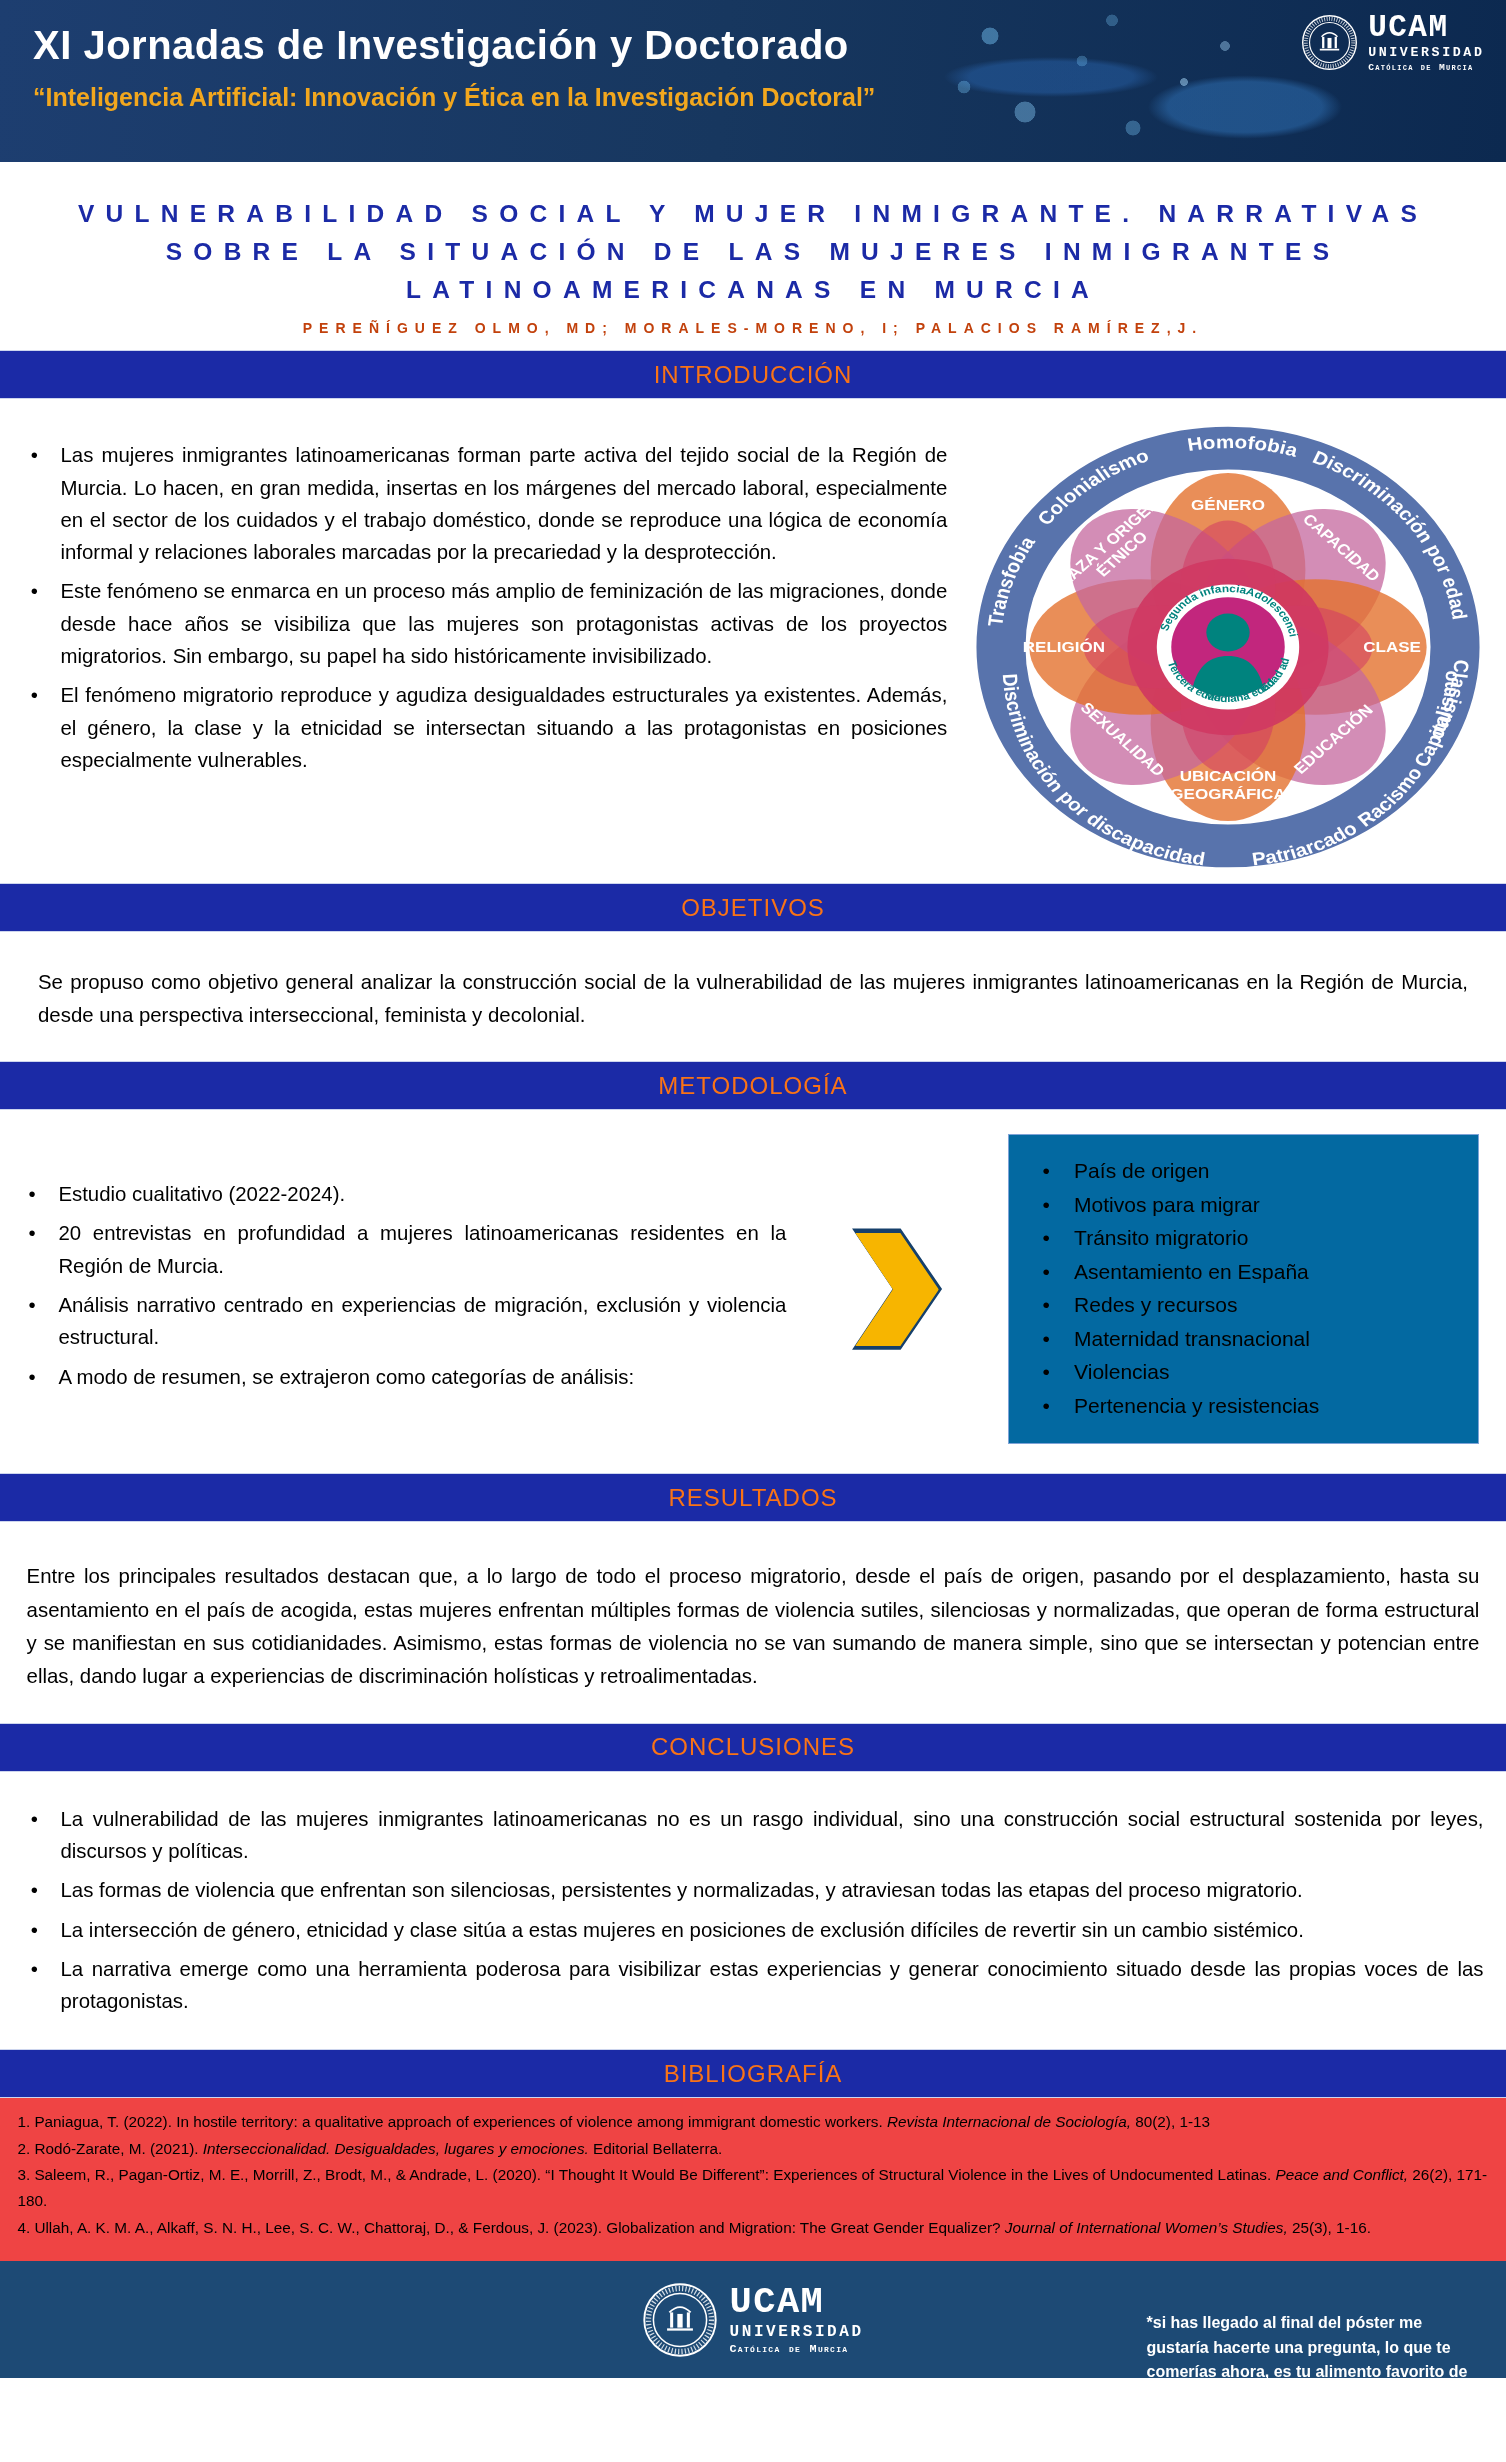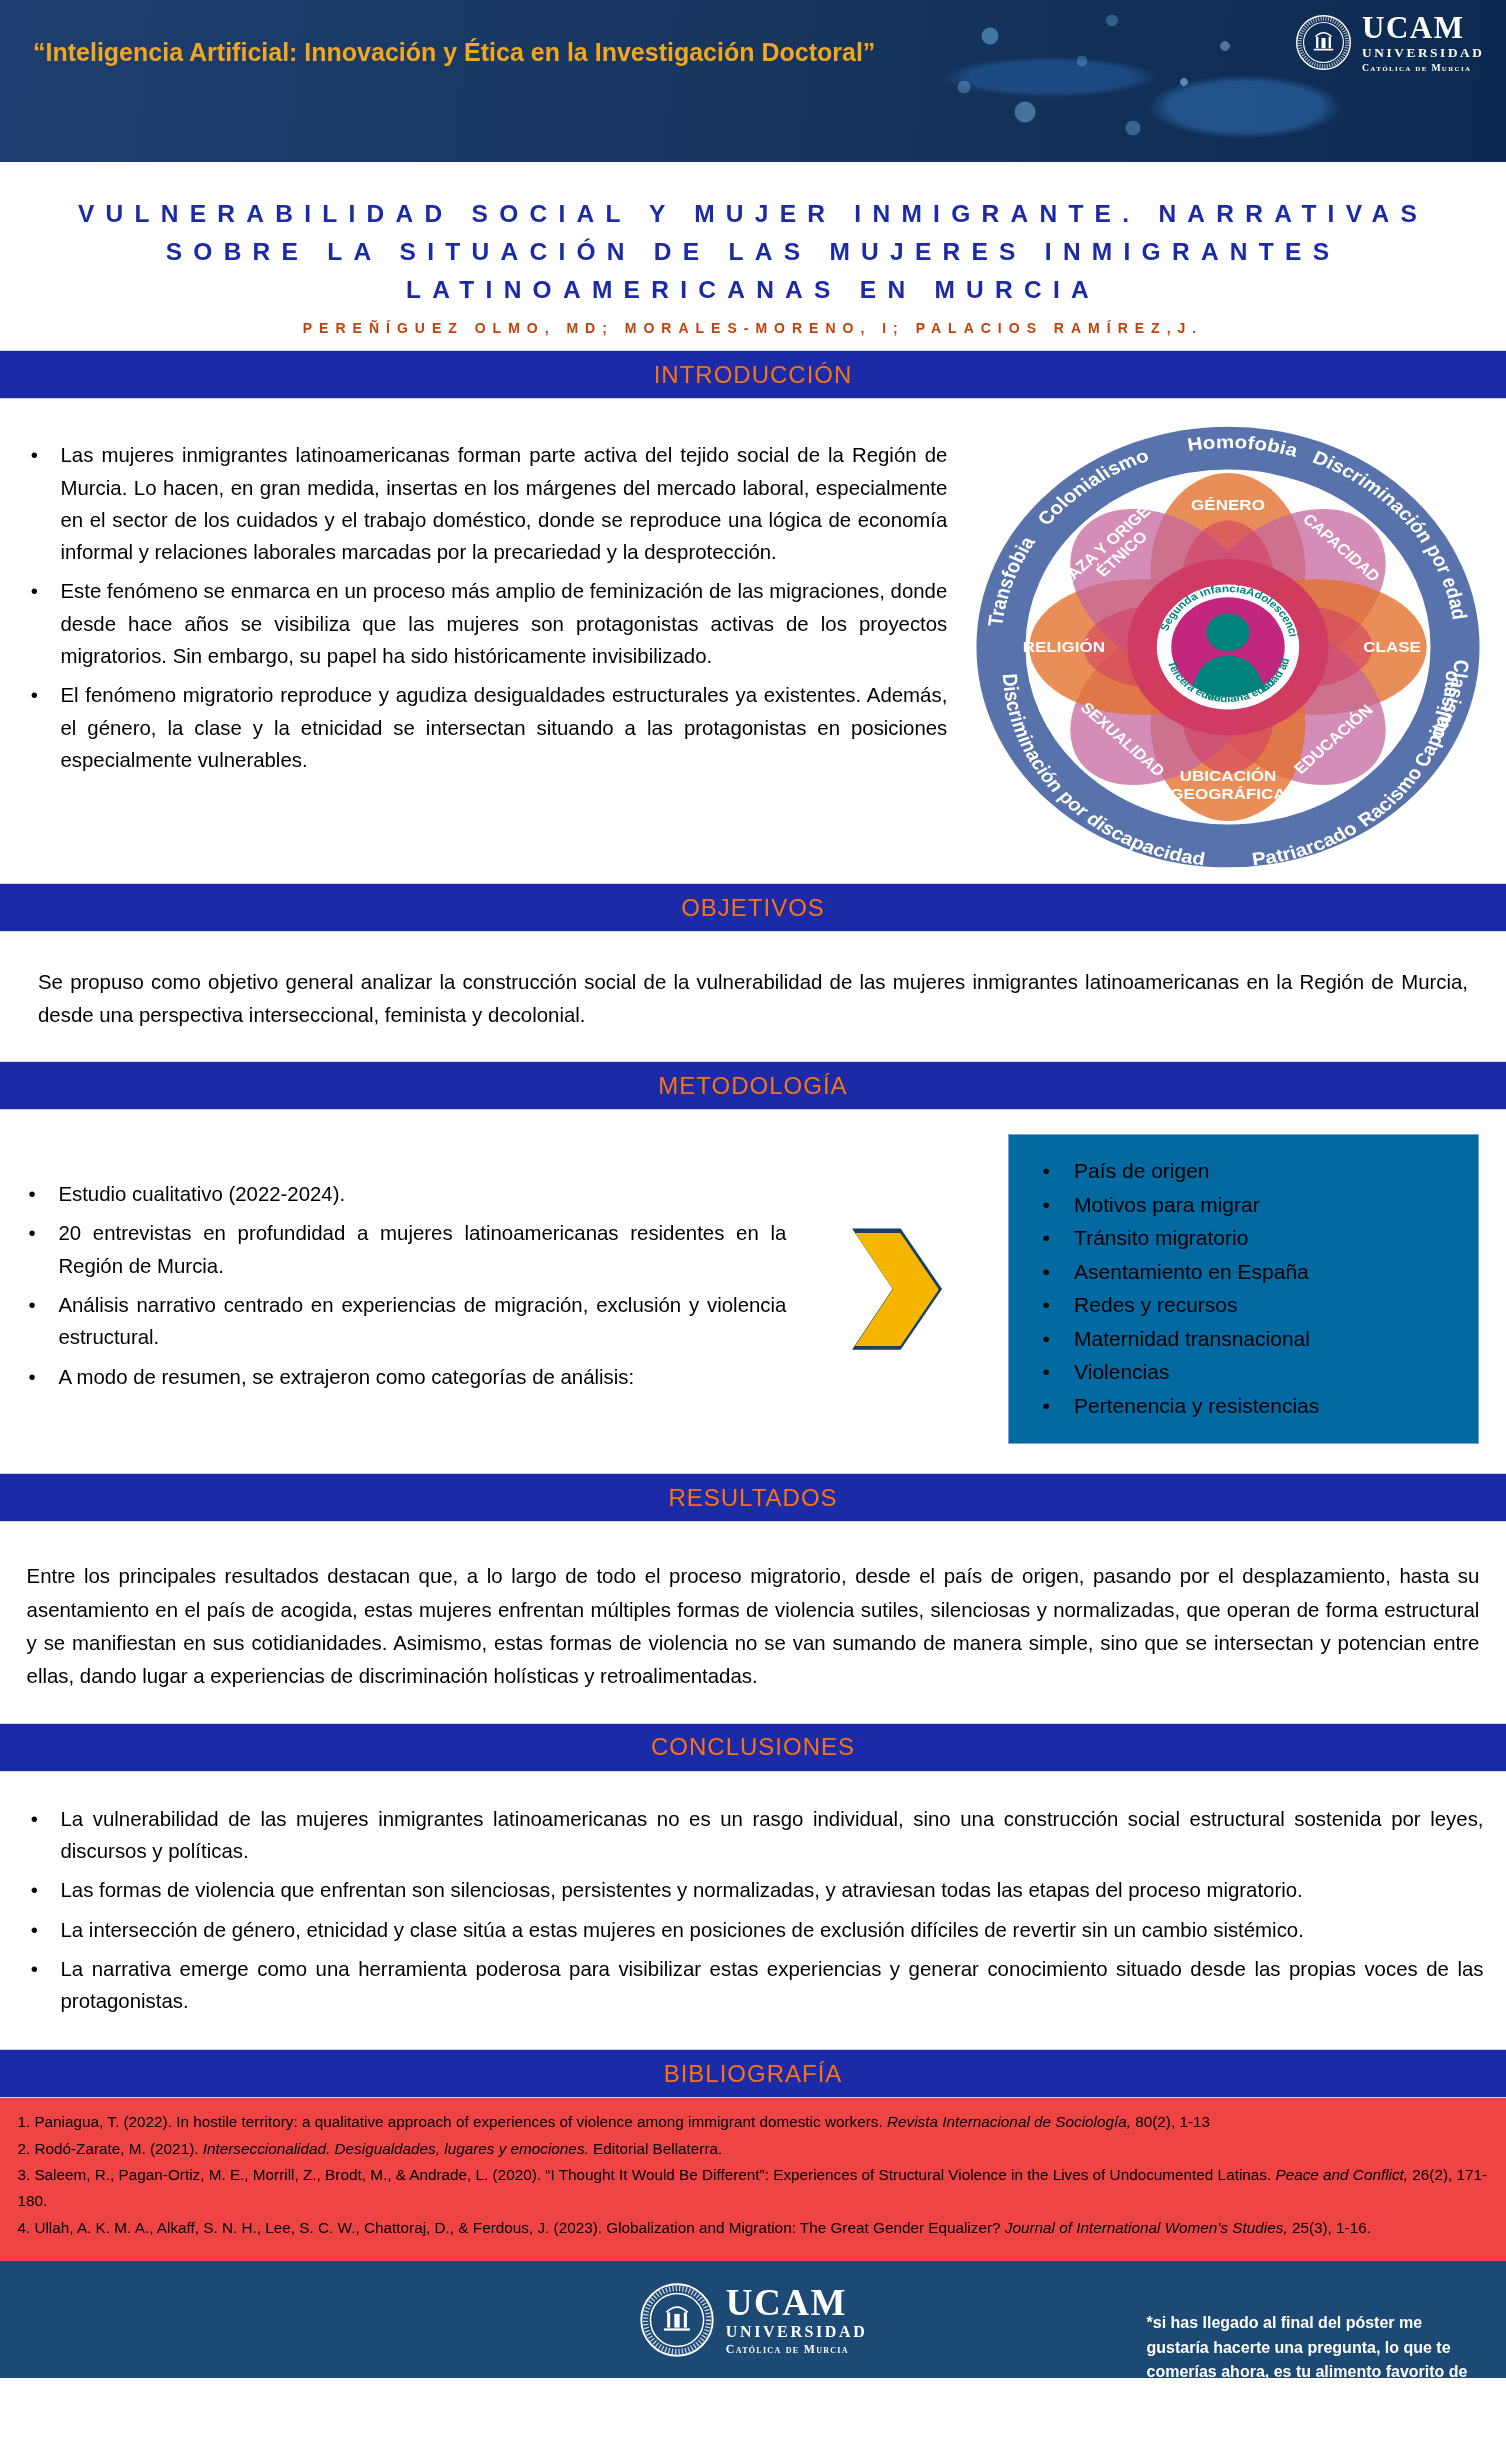--- a/index.html
+++ b/index.html
@@ -19,21 +19,21 @@
       radial-gradient(circle at 307px 46px, rgba(170,220,255,.40) 0 4.6px, rgba(170,220,255,0) 5.1px),
       radial-gradient(ellipse at 327px 107px, rgba(60,140,220,.38) 0 77px, rgba(60,140,220,0) 97px),
       radial-gradient(ellipse at 133px 77px, rgba(45,110,190,.40) 0 82px, rgba(45,110,190,0) 107px);
   }
   .header-titles{position:absolute;left:33px;top:22.5px;z-index:2;}
   .event-title{margin:0;color:#ffffff;font-size:40px;font-weight:bold;letter-spacing:0.5px;}
   .event-subtitle{margin:15.3px 0 0 0;color:#f2a71e;font-size:25px;font-weight:bold;}
   .ucam-logo{position:absolute;top:12.3px;right:21.5px;z-index:3;display:flex;align-items:center;gap:10.2px;color:#fff;}
   .seal{width:57px;height:57px;}
   .footer .seal{width:76px;height:76px;}
-  .ucam-word{font-family:Liberation Serif, serif;font-weight:bold;line-height:1;}
+  .ucam-word{font-family:Liberation Mono, monospace;font-weight:bold;line-height:1;}
   .ucam-word .l1{font-size:31px;letter-spacing:1.5px;}
   .ucam-word .l2{font-size:13.3px;letter-spacing:2.6px;margin-top:3.1px;}
   .ucam-word .l3{font-size:9.7px;letter-spacing:1.3px;margin-top:3.1px;font-variant:small-caps;}
   .footer .ucam-word .l1{font-size:37px;}
   .footer .ucam-word .l2{font-size:16px;}
   .footer .ucam-word .l3{font-size:11.8px;}
 
   
   .title-block{padding:33px 56px 14.3px;text-align:center;}
   .poster-title{color:#1b2aa6;font-weight:bold;font-size:24.5px;letter-spacing:.46em;line-height:1.55;margin:0;}
@@ -88,20 +88,21 @@
   
   .ring-text{font-weight:bold;fill:#ffffff;font-size:40px;}
   .petal-text{font-weight:bold;fill:#ffffff;font-size:33px;text-anchor:middle;}
   .age-text{font-weight:bold;fill:#00837e;font-size:23px;}
 </style>
 </head>
 <body>
 
 <div class="header">
   <div class="header-titles">
+    <h1 class="event-title">XI Jornadas de Investigación y Doctorado</h1>
     <div class="event-subtitle">“Inteligencia Artificial: Innovación y Ética en la Investigación Doctoral”</div>
   </div>
   <div class="ucam-logo">
     <svg class="seal" viewBox="0 0 100 100">
       <circle cx="50" cy="50" r="47" fill="none" stroke="#fff" stroke-width="2.5"></circle>
       <circle cx="50" cy="50" r="41.5" fill="none" stroke="#fff" stroke-width="7" stroke-dasharray="1.6 2.8" opacity=".8"></circle>
       <circle cx="50" cy="50" r="35" fill="none" stroke="#fff" stroke-width="2"></circle>
       <path d="M36 40 q14 -14 28 0" fill="none" stroke="#fff" stroke-width="2.5"></path>
       <rect x="37" y="40" width="4" height="20" fill="#fff"></rect>
       <rect x="59" y="40" width="4" height="20" fill="#fff"></rect>

